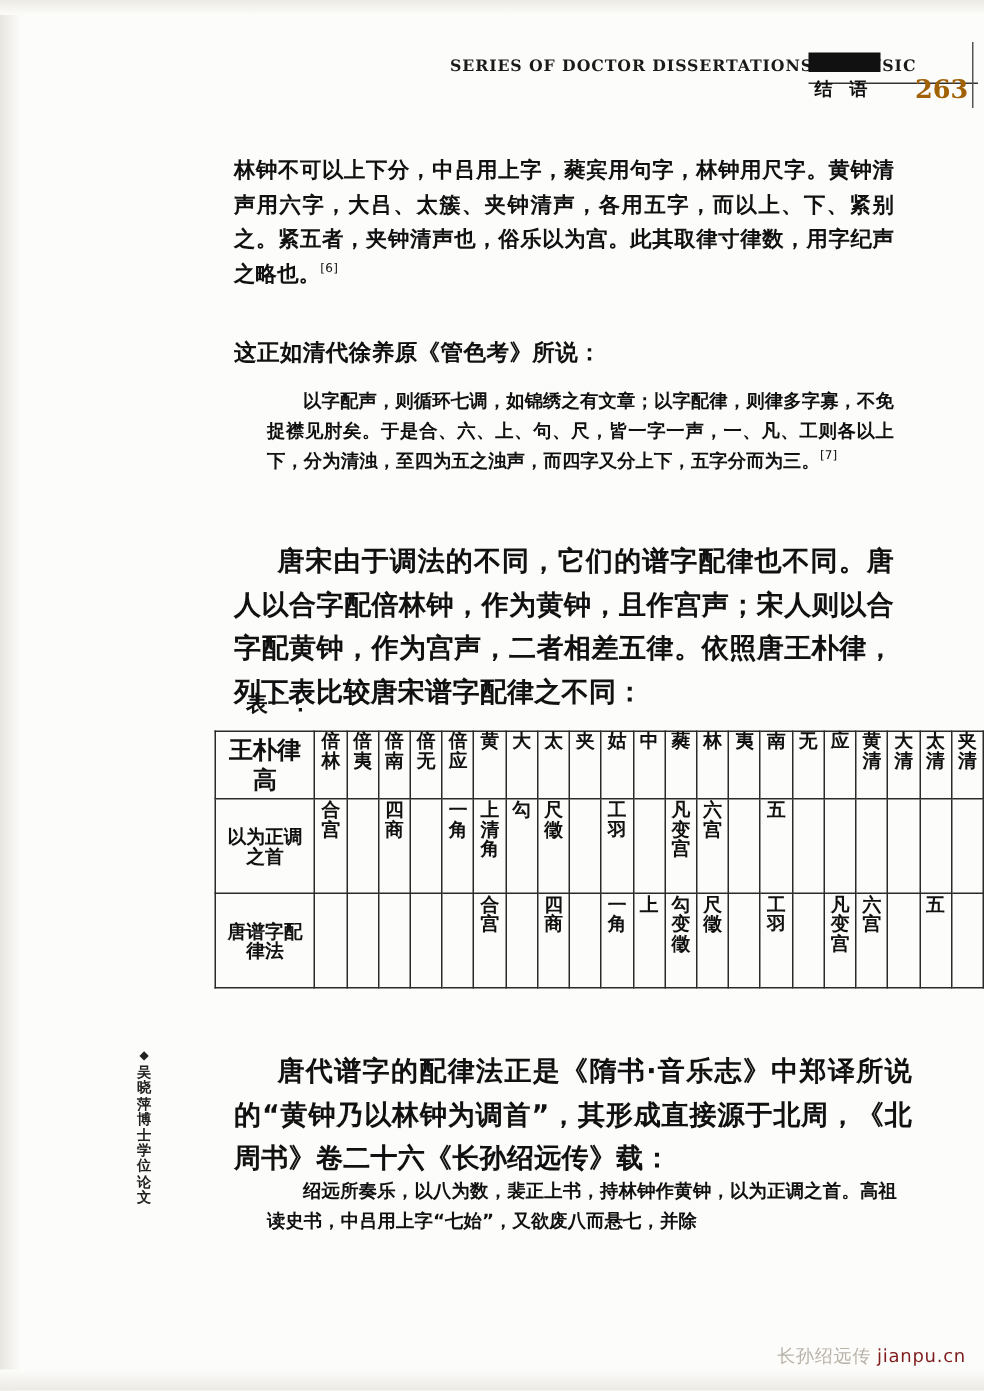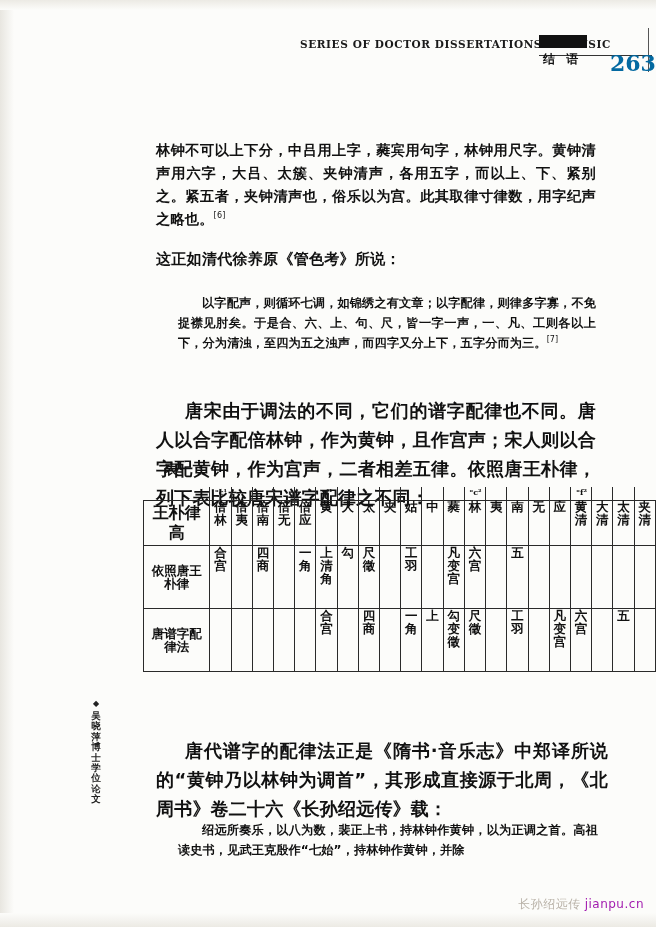--- a/index.html
+++ b/index.html
@@ -44,32 +44,31 @@
     background:#555;
   }
   .hdr-sub {
     position:absolute; left:243px; top:17px;
     font-family:Liberation Sans, sans-serif;
     font-size:12px; font-weight:700; color:#111; letter-spacing:4px;
   }
   .hdr-page {
     position:absolute; left:310px; top:16px;
     font-family:"DejaVu Serif","Liberation Serif",serif;
-    font-size:22px; font-weight:700; color:#0369a1;
+    font-size:17px; font-weight:700; color:#a16207;
   }
 
   
   .content { position:absolute; left:0; top:0; width:656px; }
   .para {
     position:absolute;
     font-family:"DejaVu Sans","Liberation Sans",sans-serif;
     color:#111;
     text-align:justify;
     line-height:1.62;
-    margin-top:36px;
   }
   .quote-lvl1 {
     font-size:14.2px; letter-spacing:.2px; font-weight:600;
   }
   .quote-lvl2 {
     font-size:12.2px; letter-spacing:.1px; font-weight:600;
   }
   .body-main {
     font-size:18px; font-weight:700; letter-spacing:.2px;
   }
@@ -143,21 +142,21 @@
   .sidetext .vch { display:block; }
 
   
   .watermark {
     position:absolute; right:12px; bottom:14px;
     font-size:12px;
     color:#b9b2a8;
     font-family:"DejaVu Sans","Liberation Sans",sans-serif;
     letter-spacing:.5px;
   }
-  .watermark .site { color:#a21caf; margin-left:4px; }
+  .watermark .site { color:#7f1d1d; margin-left:4px; }
 </style>
 </head>
 <body>
 
 <div class="page">
   <div class="edge-left"></div>
   <div class="edge-top"></div>
   <div class="edge-bottom"></div>
 
   <div class="header">
@@ -168,62 +167,38 @@
     <div class="hdr-sub">结 语</div>
     <div class="hdr-page">263</div>
   </div>
 
   <div class="content">
 
     <div class="para quote-lvl1" style="left:156px; top:103px; width:440px;">
       <span>林钟不可以上下分，中吕用上字，蕤宾用句字，林钟用尺字。黄钟清声用六字，大吕、太簇、夹钟清声，各用五字，而以上、下、紧别之。紧五者，夹钟清声也，俗乐以为宫。此其取律寸律数，用字纪声之略也。</span><sup class="note">[6]</sup>
     </div>
 
-    <div class="para lead" style="left:156px; top:211px; width:440px;">这正如清代徐养原《管色考》所说：</div>
+    <div class="para lead" style="left:156px; top:223px; width:440px;">这正如清代徐养原《管色考》所说：</div>
 
     <div class="para quote-lvl2" style="left:178px; top:258px; width:418px; text-indent:24px;">
       <span>以字配声，则循环七调，如锦绣之有文章；以字配律，则律多字寡，不免捉襟见肘矣。于是合、六、上、句、尺，皆一字一声，一、凡、工则各以上下，分为清浊，至四为五之浊声，而四字又分上下，五字分而为三。</span><sup class="note">[7]</sup>
     </div>
 
     <div class="para body-main" style="left:156px; top:360px; width:440px; text-indent:29px;">唐宋由于调法的不同，它们的谱字配律也不同。唐人以合字配倍林钟，作为黄钟，且作宫声；宋人则以合字配黄钟，作为宫声，二者相差五律。依照唐王朴律，列下表比较唐宋谱字配律之不同：</div>
 
     <div class="tbl-caption">表一：</div>
 
     <div class="para body-main" style="left:156px; top:700px; width:452px; text-indent:29px;">唐代谱字的配律法正是《隋书·音乐志》中郑译所说的“黄钟乃以林钟为调首”，其形成直接源于北周，《北周书》卷二十六《长孙绍远传》载：</div>
 
-    <div class="para quote-lvl2" style="left:178px; top:785px; width:420px; text-indent:24px;">绍远所奏乐，以八为数，裴正上书，持林钟作黄钟，以为正调之首。高祖读史书，见武王克殷作“七始”，持林钟作黄钟，并除</div>
+    <div class="para quote-lvl2" style="left:178px; top:785px; width:420px; text-indent:24px;">绍远所奏乐，以八为数，裴正上书，持林钟作黄钟，以为正调之首。高祖读史书，中吕用上字“七始”，又欲废八而悬七，并除</div>
   </div>
 
   <div class="tbl-wrap">
     <table class="scale">
       <tbody id="tbl-body">
-          <tr class="marker-row">
-            <td></td>
-            <td class="mk-border">ᵒc¹</td>
-            <td class="mk-border"></td>
-            <td class="mk-border"></td>
-            <td class="mk-border"></td>
-            <td class="mk-border"></td>
-            <td class="mk-border">ᵒf¹</td>
-            <td class="mk-border"></td>
-            <td class="mk-border"></td>
-            <td class="mk-border"></td>
-            <td class="mk-border"></td>
-            <td class="mk-border"></td>
-            <td class="mk-border"></td>
-            <td class="mk-border">ᵒc²</td>
-            <td class="mk-border"></td>
-            <td class="mk-border"></td>
-            <td class="mk-border"></td>
-            <td class="mk-border"></td>
-            <td class="mk-border">ᵒf²</td>
-            <td class="mk-border"></td>
-            <td class="mk-border"></td>
-            <td class="mk-border"></td>
-          </tr>
           <tr class="hdrrow">
             <td class="rowlabel">王朴律高</td>
             <td class="pitch-cell">
               <span class="stack">
                 <span class="ch">倍</span>
                 <span class="ch">林</span>
               </span>
             </td>
             <td class="pitch-cell">
               <span class="stack">
@@ -328,21 +303,21 @@
               </span>
             </td>
             <td class="pitch-cell">
               <span class="stack">
                 <span class="ch">夹</span>
                 <span class="ch">清</span>
               </span>
             </td>
           </tr>
           <tr class="datarow">
-            <td class="rowlabel">依照唐王朴律</td>
+            <td class="rowlabel">以为正调之首</td>
             <td><span class="stack"><span class="ch">合</span><span class="ch">宫</span></span></td>
             <td><span class="stack"></span></td>
             <td><span class="stack"><span class="ch">四</span><span class="ch">商</span></span></td>
             <td><span class="stack"></span></td>
             <td><span class="stack"><span class="ch">一</span><span class="ch">角</span></span></td>
             <td><span class="stack"><span class="ch">上</span><span class="ch">清</span><span class="ch">角</span></span></td>
             <td><span class="stack"><span class="ch">勾</span></span></td>
             <td><span class="stack"><span class="ch">尺</span><span class="ch">徵</span></span></td>
             <td><span class="stack"></span></td>
             <td><span class="stack"><span class="ch">工</span><span class="ch">羽</span></span></td>

